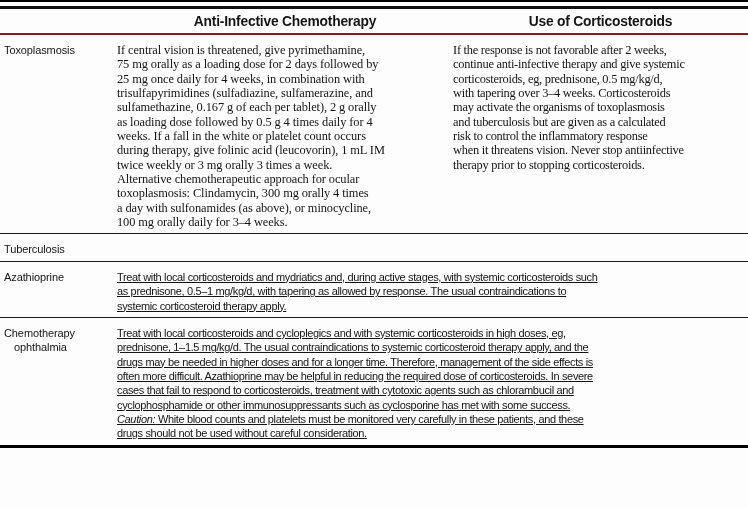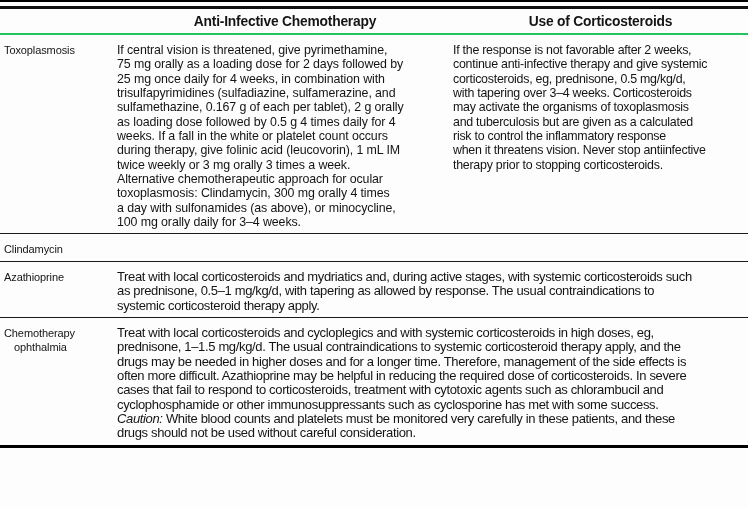--- a/index.html
+++ b/index.html
@@ -14,21 +14,21 @@
   .rule-top {
     height: 9px;
     border-top: 2px solid #000;
     border-bottom: 3px solid #111;
   }
   .header-row {
     display: grid;
     grid-template-columns: 117px 336px 1fr;
     align-items: center;
     padding: 5px 0 4px 0;
-    border-bottom: 2px solid #22c55e;
+    border-bottom: 2px solid #7f1d1d;
     font-weight: 700;
     font-size: 13.8px;
     letter-spacing: -0.2px;
   }
   .hcell { text-align: center; }
   .trow {
     display: grid;
     grid-template-columns: 117px 336px 1fr;
     border-bottom: 1px solid #1a1a1a;
     font-size: 12.4px;
@@ -38,28 +38,30 @@
   }
   .trow.last { border-bottom: none; }
   .cond {
     padding-left: 14px;
     text-indent: -10px;
     font-size: 11px;
   }
   .body-cell {
     white-space: pre-wrap;
     padding-right: 6px;
+    font-family: Liberation Serif, serif;
   }
   .col3 { padding-right: 4px; letter-spacing: -0.25px; }
   .span-cell {
     grid-column: 2 / 4;
     white-space: pre-wrap;
     padding-right: 4px;
     letter-spacing: -0.35px;
-    font-size: 13px;
+    font-size: 11px;
+    text-decoration: underline;
   }
   .caution { font-style: italic; }
   .rule-bottom { height: 3px; background: #000; }
 </style>
 </head>
 <body>
 
 <div class="page">
 
   <div class="rule-top"></div>
@@ -90,21 +92,21 @@
 corticosteroids, eg, prednisone, 0.5 mg/kg/d,
 with tapering over 3–4 weeks. Corticosteroids
 may activate the organisms of toxoplasmosis
 and tuberculosis but are given as a calculated
 risk to control the inflammatory response
 when it threatens vision. Never stop antiinfective
 therapy prior to stopping corticosteroids.</div>
   </div>
 
   <div class="trow">
-    <div class="cond">Clindamycin</div>
+    <div class="cond">Tuberculosis</div>
   </div>
 
   <div class="trow">
     <div class="cond">Azathioprine</div>
     <div class="span-cell">Treat with local corticosteroids and mydriatics and, during active stages, with systemic corticosteroids such
 as prednisone, 0.5–1 mg/kg/d, with tapering as allowed by response. The usual contraindications to
 systemic corticosteroid therapy apply.</div>
   </div>
 
   <div class="trow last">

